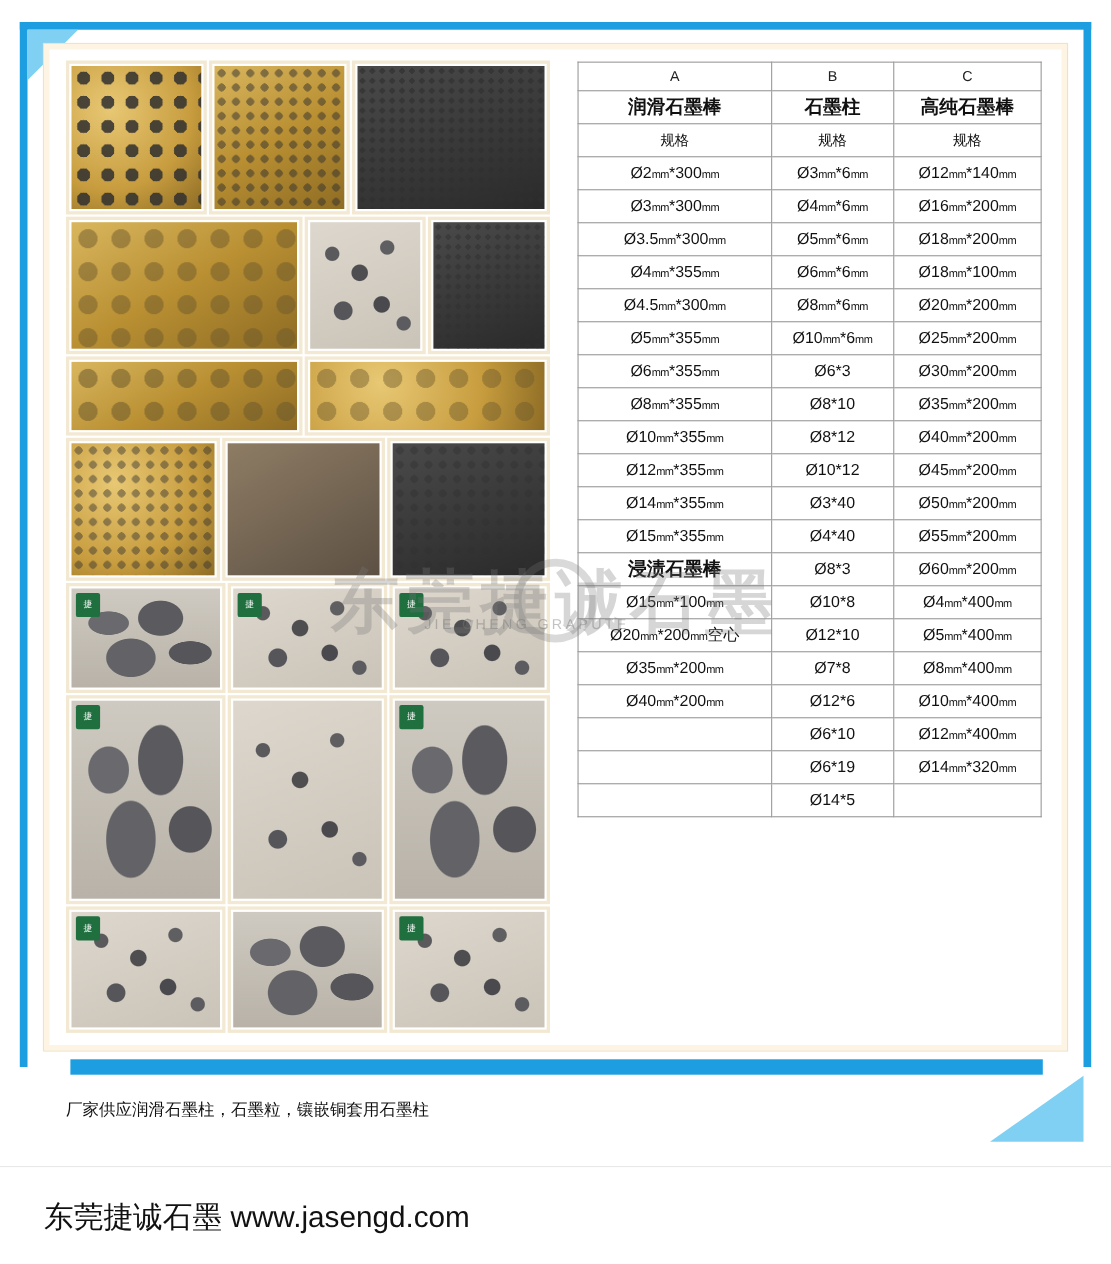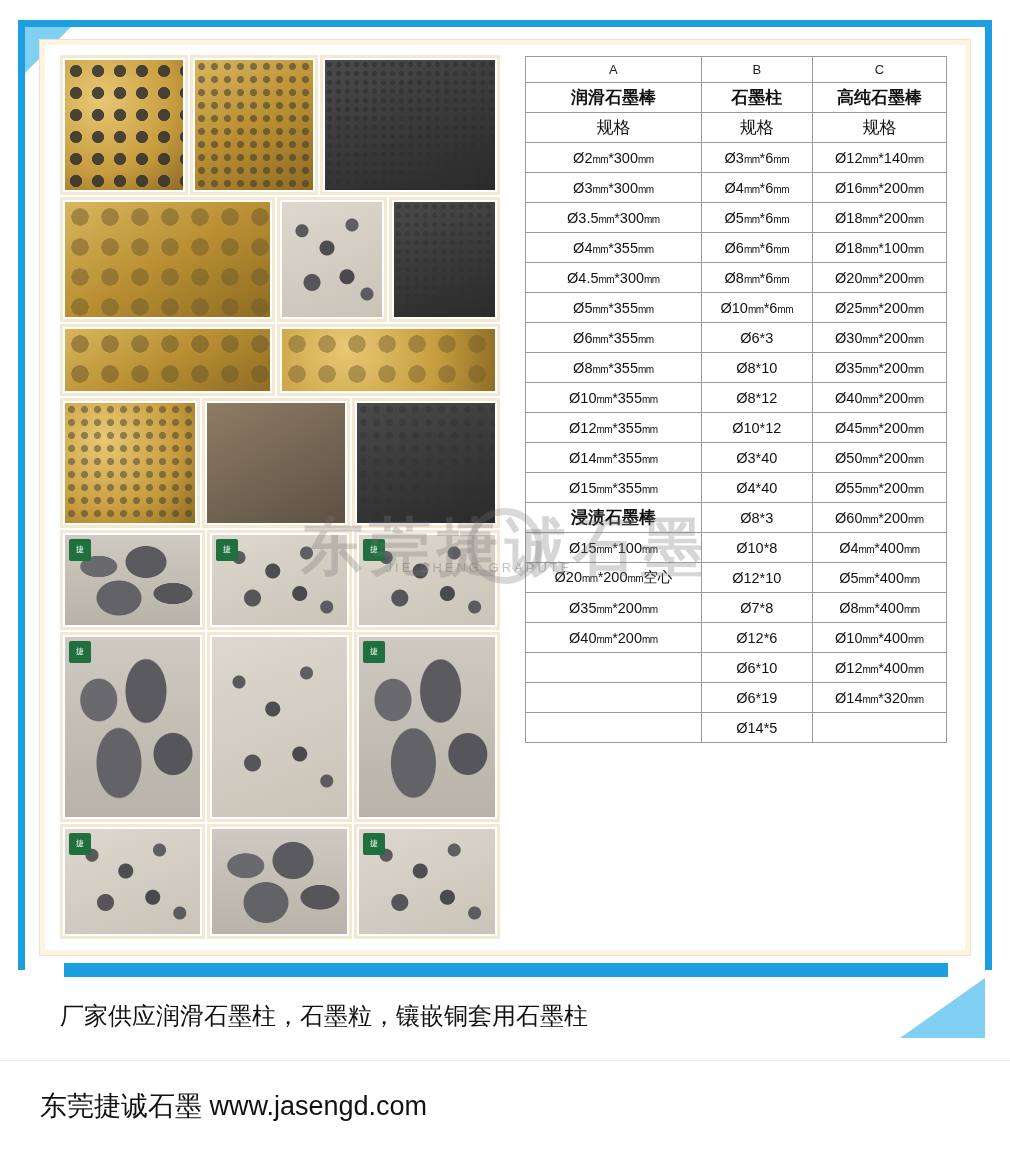--- a/index.html
+++ b/index.html
@@ -204,30 +204,30 @@
     height: 26px;
     font-size: 13px;
     color: #222;
     background: #fff;
   }
   table.spec td.hdr {
     font-weight: bold;
     font-size: 17px;
   }
   table.spec td.sub {
-    font-size: 17px;
+    font-size: 13px;
   }
   table.spec td.blank-cell { border: 1px solid #9a9a9a; }
   .mm { font-size: 10px; vertical-align: 0.05em; letter-spacing: -0.5px; }
 
   
   .caption-main {
     position: absolute;
     left: 60px; top: 1000px;
-    font-size: 24px;
+    font-size: 15px;
     color: #111;
   }
   .footer-text {
     position: absolute;
     left: 40px; top: 1088px;
     font-size: 27px;
     color: #111;
   }
   .footer-rule {
     position: absolute;

